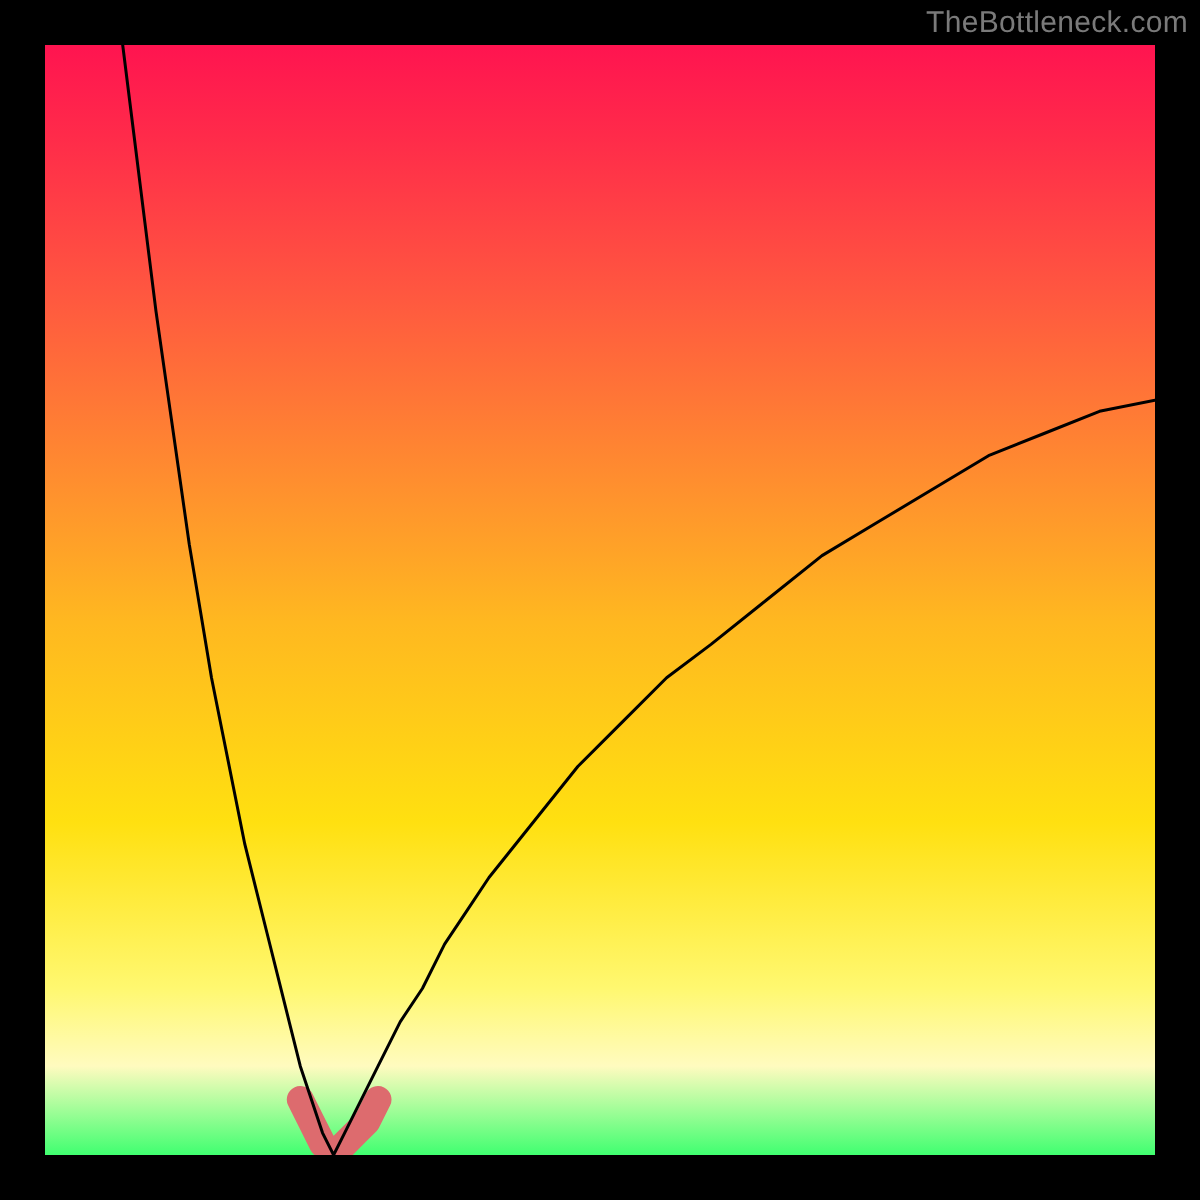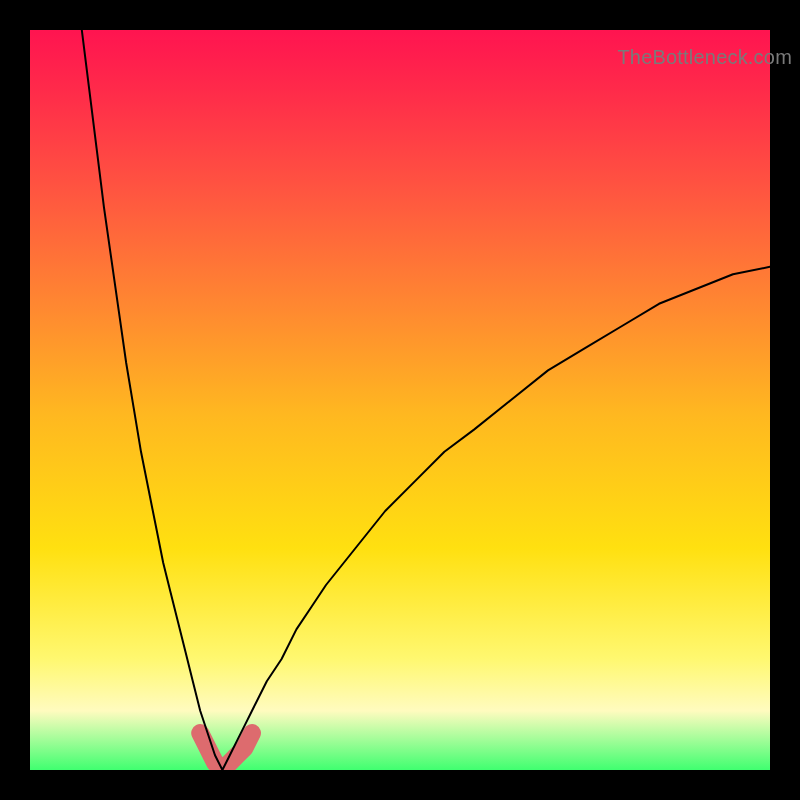--- a/index.html
+++ b/index.html
@@ -32,21 +32,20 @@
   }
   .watermark {
     position: absolute;
     top: 4px;
     right: 8px;
     color: #7a7a7a;
     font-size: 20px;
     font-weight: 400;
     letter-spacing: 0.2px;
     z-index: 20;
-    margin-top: 42px;
   }
   svg.plot {
     position: absolute;
     left: 30px;
     top: 30px;
     width: 740px;
     height: 740px;
     z-index: 10;
   }
   .curve {

